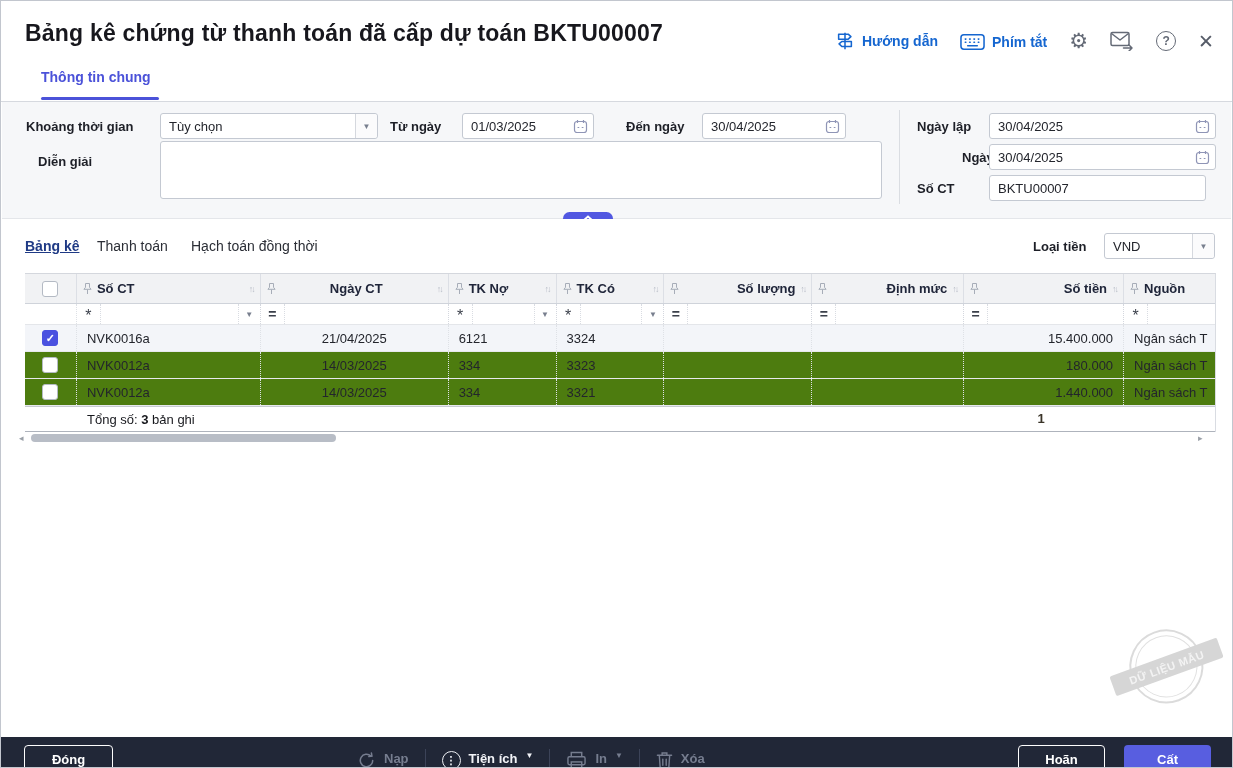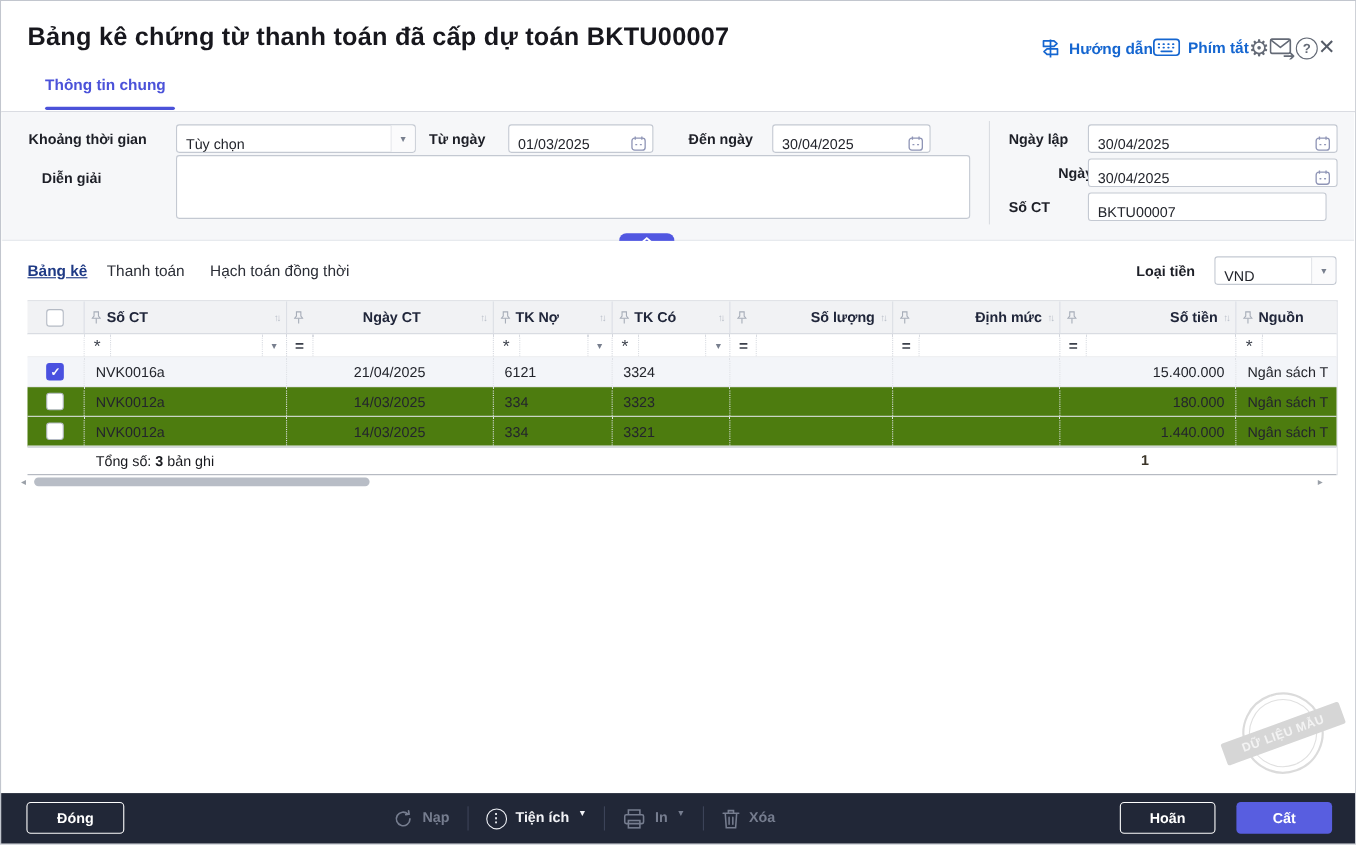--- a/index.html
+++ b/index.html
@@ -3,33 +3,33 @@
 <meta charset="utf-8">
 <style>
   * { margin:0; padding:0; box-sizing:border-box; }
   html,body { background:#e9eaee; }
   body { font-family:"Liberation Sans", sans-serif; font-size:13px; color:#23252c; }
   .window { position:relative; width:1233px; height:768px; background:#fff; border:1px solid #c2c6ce; overflow:hidden; }
 
   
   .titlebar { position:absolute; left:0; top:0; width:100%; height:101px; background:#fff; border-bottom:1px solid #d6d9df; }
   .page-title { position:absolute; left:24px; top:19px; font-size:23px; font-weight:700; color:#17171d; letter-spacing:.2px; }
-  .header-actions { position:absolute; right:18px; top:20px; display:flex; align-items:flex-start; height:30px;margin-top:13px; }
+  .header-actions { position:absolute; right:18px; top:20px; display:flex; align-items:flex-end; gap:22px; height:30px; }
   .hlink { display:flex; align-items:center; gap:7px; color:#1566d0; font-weight:600; font-size:14px; cursor:pointer; }
   .hicon { display:flex; align-items:center; color:#5d6370; cursor:pointer; }
   .help-circle { width:20px; height:20px; border:1.6px solid #646a76; border-radius:50%; display:flex; align-items:center; justify-content:center; font-size:12px; font-weight:700; color:#646a76; }
   .close-x { font-size:19px; color:#555b67; line-height:1; }
   .gear { font-size:21px; color:#646a76; line-height:1; }
   .main-tab { position:absolute; left:40px; top:68px; color:#4b52d9; font-size:14px; font-weight:700; }
   .main-tab-underline { position:absolute; left:40px; top:96px; width:118px; height:3px; background:#4b52d9; border-radius:2px; }
 
   
   .form-section { position:absolute; left:1px; right:1px; top:101px; height:117px; background:#f6f7f9; border-bottom:1px solid #e4e6ea; }
   .flabel { position:absolute; font-weight:700; color:#1d1f27; }
-  .ctrl { position:absolute; height:26px; background:#fff; border:1px solid #c4c9d2; border-radius:3px; display:flex; align-items:flex-end; }
+  .ctrl { position:absolute; height:26px; background:#fff; border:1px solid #c4c9d2; border-radius:3px; display:flex; align-items:center; }
   .ctrl .val { flex:1; padding:0 8px; white-space:nowrap; overflow:hidden; }
   .caret-seg { width:22px; align-self:stretch; border-left:1px solid #d5d8de; display:flex; align-items:center; justify-content:center; color:#787f8e; font-size:8px; background:#fbfbfc; border-radius:0 3px 3px 0; }
   .cal-seg { width:26px; display:flex; align-items:center; justify-content:center; }
   .vdivider { position:absolute; width:1px; background:#dadde2; }
   textarea.desc { position:absolute; background:#fff; border:1px solid #c4c9d2; border-radius:3px; resize:none; font-family:"Liberation Sans",sans-serif; font-size:13px; padding:6px 8px; outline:none; }
   .collapse-pill { position:absolute; left:561px; top:110px; width:50px; height:13px; background:#5157e1; border-radius:7px; display:flex; align-items:center; justify-content:center; cursor:pointer; }
 
   
   .subtabs { position:absolute; left:0; top:218px; width:100%; height:54px; background:#fff; }
   .subtab { position:absolute; top:19px; font-size:14px; cursor:pointer; color:#2b2e36; }
@@ -72,21 +72,21 @@
   .scroll-thumb { position:absolute; left:12px; top:3px; width:305px; height:8px; border-radius:4px; background:#b8bdc6; cursor:pointer; }
   .scroll-arrow.right { position:absolute; right:8px; }
 
   
   .watermark { position:absolute; left:1121px; top:624px; width:92px; height:86px; transform:rotate(-20deg); opacity:.9; pointer-events:none; }
   .wm-ring-outer { position:absolute; left:8px; top:4px; width:74px; height:74px; border:2px solid #d8d8d8; border-radius:50%; }
   .wm-ring-inner { position:absolute; left:14px; top:10px; width:62px; height:62px; border:1.5px solid #dddddd; border-radius:50%; }
   .wm-band { position:absolute; left:-12px; top:31px; width:114px; height:21px; background:#d2d2d2; border-radius:2px; display:flex; align-items:center; justify-content:center; font-size:11px; font-weight:700; color:#f2f2f2; letter-spacing:.5px; white-space:nowrap; }
 
   
-  .footer { position:absolute; left:0; bottom:0; width:100%; height:46px; background:#212737; }
+  .footer { position:absolute; left:0; bottom:0; width:100%; height:30px; background:#212737; }
   .btn-outline { position:absolute; top:8px; height:29px; border:1px solid #fdfdfd; border-radius:4px; background:transparent; color:#fff; font-weight:600; font-size:13px; font-family:"Liberation Sans",sans-serif; cursor:pointer; }
   .btn-primary { position:absolute; top:8px; height:29px; border:none; border-radius:4px; background:#585ee0; color:#fff; font-weight:600; font-size:13px; font-family:"Liberation Sans",sans-serif; cursor:pointer; }
   .footer-center { position:absolute; left:356px; top:0; height:46px; display:flex; align-items:center; gap:16px; }
   .fitem { display:flex; align-items:flex-start; gap:8px; cursor:pointer; font-weight:600; }
   .fitem.dim { color:#767d8f; }
   .fitem.lit { color:#f2f3f7; }
   .fdiv { width:1px; height:22px; background:#3c4358; }
   .caret-dn { font-size:8px; }
   .circ-dots { width:19px; height:19px; border:1.6px solid #eef0f5; border-radius:50%; display:flex; align-items:center; justify-content:center; font-size:11px; font-weight:700; color:#eef0f5; line-height:1; }
 </style>

